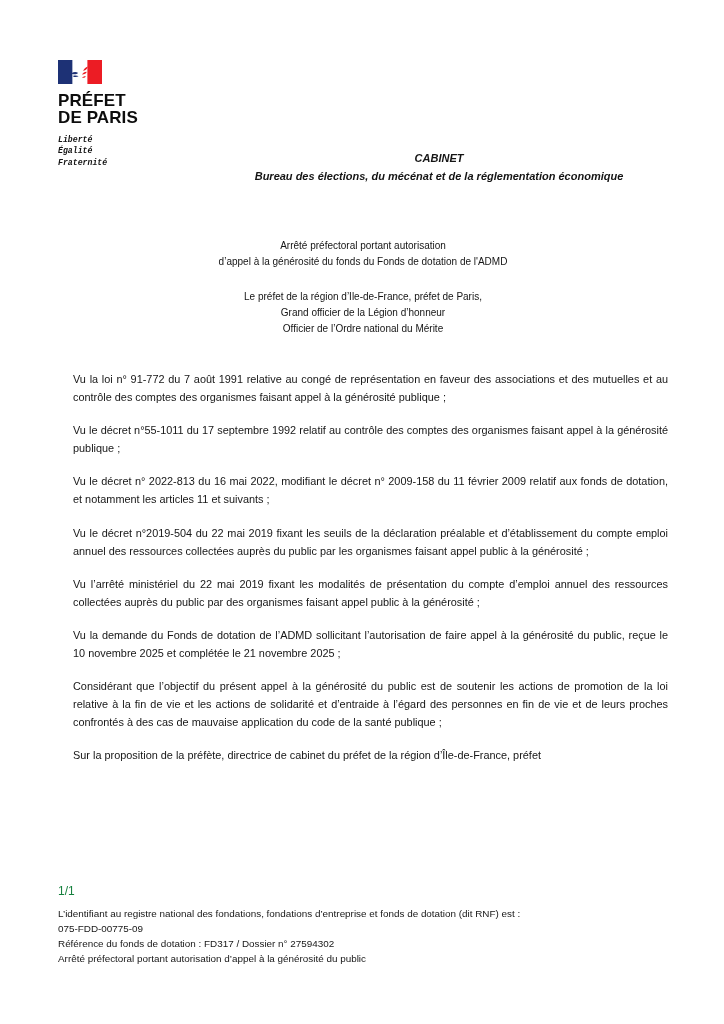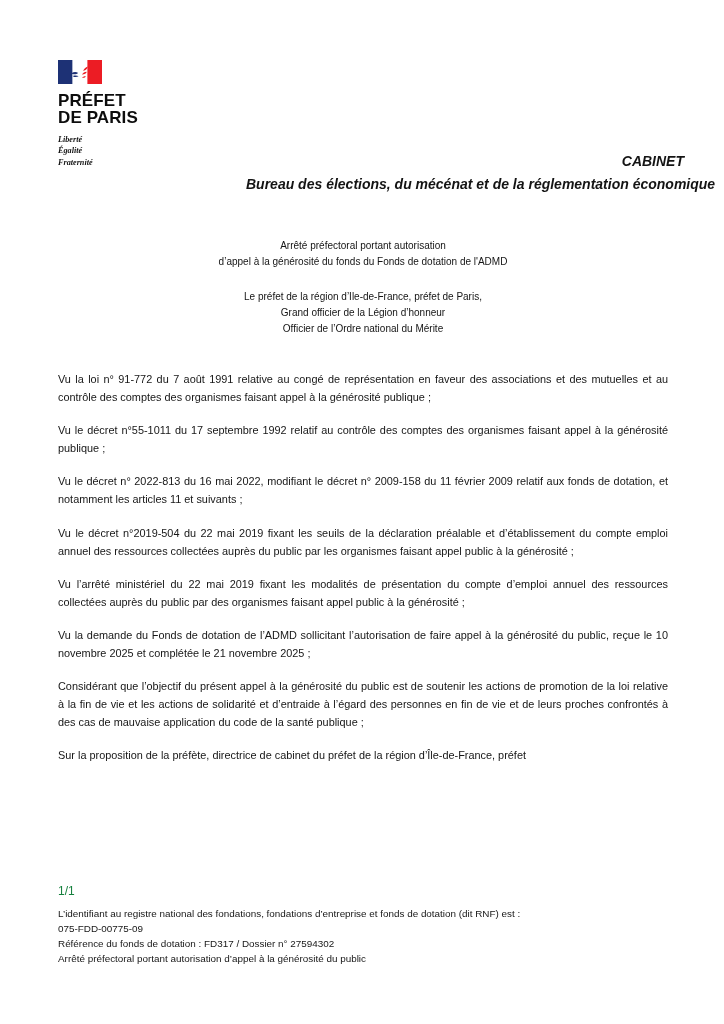--- a/index.html
+++ b/index.html
@@ -39,39 +39,39 @@
     font-family: "Liberation Sans", sans-serif;
     font-weight: 700;
     font-size: 17px;
     line-height: 1.02;
     letter-spacing: 0.1px;
     color: #0d0d0d;
     white-space: pre-line;
   }
   .motto {
     margin-top: 7px;
-    font-family: Liberation Serif, serif;
+    font-family: Liberation Mono, monospace;
     font-style: italic;
     font-weight: 700;
     font-size: 8.2px;
     line-height: 1.42;
     color: #141414;
     white-space: pre-line;
   }
 
   
   .service-header {
     position: absolute;
-    left: 246px;
+    left: 220px;
     top: 150px;
     width: 438px;
-    text-align: right;
+    text-align: center;
     font-weight: 700;
     font-style: italic;
-    font-size: 14px;
+    font-size: 11px;
     line-height: 1.62;
     color: #141414;
   }
   .service-header div { white-space: nowrap; }
 
   
   .title-block {
     position: absolute;
     left: 58px;
     width: 610px;
@@ -88,21 +88,21 @@
     position: absolute;
     left: 58px;
     top: 370px;
     width: 610px;
   }
   .para {
     text-align: justify;
     font-size: 10.9px;
     line-height: 1.66;
     color: #161616;
-    margin: 0 0 15px 0;
+    margin: 0 0 15px 15px;
   }
   .para.last { margin-bottom: 0; }
 
   
   .page-number {
     position: absolute;
     left: 58px;
     top: 884px;
     width: 610px;
     text-align: left;

